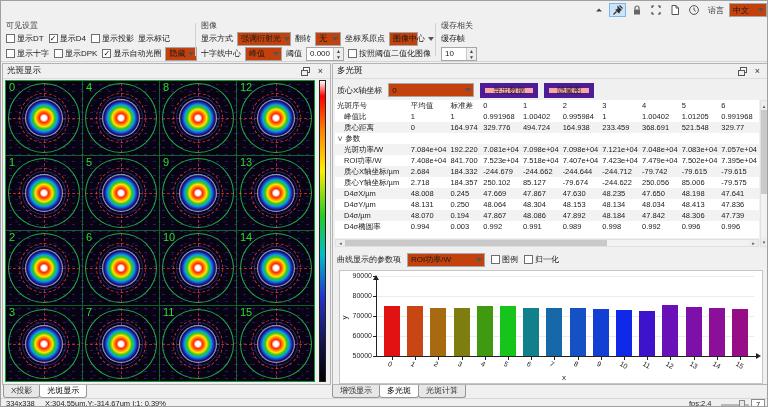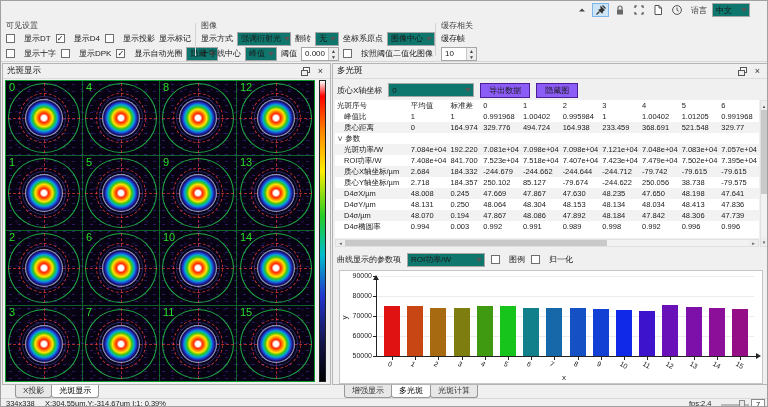--- a/index.html
+++ b/index.html
@@ -4,36 +4,36 @@
 <style>
   * { box-sizing: border-box; margin: 0; padding: 0; }
   html,body { background:#d8d8d8; }
   #app{position:relative;width:768px;height:407px;background:#f0f0f0;border:1px solid #a0a0a0;
        font-family:"Liberation Sans",sans-serif;font-size:8px;color:#1a1a1a;overflow:hidden;}
 
   
   .menubar{position:absolute;top:0;left:0;right:0;height:18px;display:flex;align-items:center;background:#f0f0f0;padding-left:2px;}
   .menu-item{padding:3px 8px;font-size:8.5px;cursor:default;}
   .menu-item.active{background:#cde4f7;outline:1px solid #92bfe6;}
-  .menubar-right{margin-left:auto;display:flex;align-items:center;gap:2px;padding-right:17px;}
+  .menubar-right{margin-left:auto;display:flex;align-items:center;gap:2px;padding-right:0;}
   .tbtn{width:17px;height:14px;display:flex;align-items:center;justify-content:center;border:1px solid transparent;background:transparent;}
   .tbtn.sel{background:#cde4f7;border-color:#7eb4ea;}
   .lang-label{margin:0 3px 0 4px;color:#333;}
 
   
   .toolbar{position:absolute;top:18px;left:0;right:0;height:43px;border-bottom:1px solid #d5d5d5;background:#f0f0f0;}
   .tgroup{position:absolute;top:1px;}
   .gtitle{font-size:8px;color:#444;height:11px;line-height:11px;}
   .trow{display:flex;align-items:center;height:15px;gap:4px;white-space:nowrap;}
   .checks{display:inline-flex;align-items:center;gap:5px;}
   .vsep{position:absolute;top:4px;bottom:5px;width:1px;background:#d2d2d2;}
-  .cb{display:inline-flex;align-items:center;gap:9px;}
+  .cb{display:inline-flex;align-items:center;gap:2px;}
   .box{width:9px;height:9px;border:1px solid #6e6e6e;background:#fff;font-size:8px;line-height:8px;
        display:inline-flex;align-items:center;justify-content:center;color:#111;}
-  .combo{display:inline-flex;align-items:center;justify-content:space-between;border:1px solid #a6a6a6;background:#0f766e;height:14px;padding:0 2px 0 3px;}
+  .combo{display:inline-flex;align-items:center;justify-content:space-between;border:1px solid #a6a6a6;background:#c2410c;height:14px;padding:0 2px 0 3px;}
   .tri-down{width:0;height:0;border:3px solid transparent;border-top:4px solid #555;margin-top:3px;margin-left:3px;}
   .spin{display:inline-flex;border:1px solid #a6a6a6;background:#fff;height:14px;align-items:stretch;}
   .spin .val{padding:1px 3px;min-width:24px;}
   .spin .arrs{display:flex;flex-direction:column;border-left:1px solid #c8c8c8;width:10px;}
   .spin .arrs span{flex:1;display:flex;align-items:center;justify-content:center;font-size:5px;color:#444;background:#ededed;line-height:4px;}
 
   
   .panel{position:absolute;background:#f0f0f0;border:1px solid #b4b4b4;}
   .phead{height:15px;display:flex;align-items:center;padding:0 4px;font-size:8.5px;background:#f0f0f0;border-bottom:1px solid #dcdcdc;}
   .picons{margin-left:auto;display:flex;gap:4px;align-items:center;}
@@ -60,21 +60,21 @@
        #ffffff 0 9%, #ff2800 17%, #ff8800 25%, #ffe400 32%,
        #35c21e 41%, #00aed0 49%, #2138d2 57%, #120a4e 64%,
        #aab6e4 70%, #1c1646 76%, transparent 79%);}
   .slabel{position:absolute;top:0;left:3px;color:#2ade2a;font-size:11px;}
   #colorbar{position:absolute;left:316px;top:16px;width:7px;height:302px;border:1px solid #222;
      background:linear-gradient(to bottom,#ffffff 0%,#ff0000 5%,#ff8800 17%,#ffee00 30%,#25cc25 45%,#00bccc 58%,#2233cc 72%,#121244 88%,#000000 100%);}
 
   
   #right-panel{left:331px;top:62px;width:436px;height:322px;}
   .rp-controls{position:absolute;left:4px;top:18px;height:16px;display:flex;align-items:center;gap:6px;}
-  .btn{height:15px;border:1px solid #4c1d95;background:#8b5cf6;padding:0 8px;display:inline-flex;align-items:center;}
+  .btn{height:15px;border:5px solid #4c1d95;background:#fca5a5;padding:0 8px;display:inline-flex;align-items:center;}
 
   #table-wrap{position:absolute;left:2px;top:36px;width:424px;height:138px;background:#fff;overflow:hidden;}
   table{border-collapse:collapse;table-layout:fixed;font-size:7.5px;}
   th,td{padding:0 2px;white-space:nowrap;overflow:hidden;text-align:left;font-weight:normal;height:11px;}
   thead th{color:#222;background:#fff;}
   tbody tr:nth-child(even){background:#f2f2f2;}
   td.namecell{padding-left:9px;color:#222;}
   td.groupcell{padding-left:2px;color:#222;}
 
   .vscroll{position:absolute;left:427px;top:36px;width:8px;height:147px;background:#f2f2f2;border:1px solid #e0e0e0;}
@@ -94,21 +94,21 @@
   .arrow-right{position:absolute;left:416px;top:82px;width:0;height:0;border:3px solid transparent;border-left:5px solid #222;}
   .ytick{position:absolute;width:32px;text-align:right;font-size:7px;color:#222;}
   .ytickmark{position:absolute;width:3px;height:1px;background:#222;left:33px;}
   .xtickmark{position:absolute;width:1px;height:3px;background:#222;top:86px;}
   .bar{position:absolute;width:16px;}
   .xlab{position:absolute;top:89px;font-size:7px;color:#222;transform:rotate(28deg);transform-origin:left top;}
   .ylabel{position:absolute;left:2px;top:42px;font-size:8px;color:#222;transform:rotate(-90deg);}
   .xlabel{position:absolute;left:222px;top:102px;font-size:8px;color:#222;}
 
   
-  .tabbar{position:absolute;top:384px;height:13px;display:flex;margin-left:12px;}
+  .tabbar{position:absolute;top:384px;height:13px;display:flex;}
   .tab{padding:0 7px;height:13px;line-height:12px;font-size:8px;border:1px solid #979797;border-top:none;
        background:#e7e7e7;border-radius:0 0 3px 3px;margin-right:-1px;color:#333;}
   .tab.active{background:#ffffff;color:#000;}
   .statusbar{position:absolute;left:0;right:0;top:397px;height:10px;border-top:1px solid #d8d8d8;display:flex;align-items:center;font-size:7.5px;color:#222;}
   .status-size{position:absolute;left:5px;}
   .status-pos{position:absolute;left:44px;}
   .fps{position:absolute;left:688px;}
   .slider-track{position:absolute;left:720px;top:5px;width:28px;height:2px;background:#b9b9b9;}
   .slider-thumb{position:absolute;left:738px;top:1px;width:6px;height:9px;background:#e8e8e8;border:1px solid #8a8a8a;}
   .frame-box{position:absolute;left:750px;top:0;width:14px;height:10px;border:1px solid #8a8a8a;background:#fff;text-align:center;line-height:9px;font-size:7.5px;}
@@ -217,21 +217,21 @@
         <span class="combo" style="width:54px">
           <span>强调衍射光</span>
           <span class="tri-down"></span>
         </span>
         <span>翻转</span>
         <span class="combo" style="width:26px">
           <span>无</span>
           <span class="tri-down"></span>
         </span>
         <span>坐标系原点</span>
-        <span class="combo" style="width:48px">
+        <span class="combo" style="width:29px">
           <span>图像中心</span>
           <span class="tri-down"></span>
         </span>
       </div>
       <div class="trow">
         <span>十字线中心</span>
         <span class="combo" style="width:59px">
           <span>峰值</span>
           <span class="tri-down"></span>
         </span>
@@ -549,21 +549,21 @@
             </tr>
             <tr>
               <td class="namecell">质心Y轴坐标/µm</td>
               <td>2.718</td>
               <td>184.357</td>
               <td>250.102</td>
               <td>85.127</td>
               <td>-79.674</td>
               <td>-244.622</td>
               <td>250.056</td>
-              <td>38.738</td>
+              <td>85.006</td>
               <td>-79.575</td>
             </tr>
             <tr>
               <td class="namecell">D4σX/µm</td>
               <td>48.008</td>
               <td>0.245</td>
               <td>47.669</td>
               <td>47.867</td>
               <td>47.630</td>
               <td>48.235</td>

